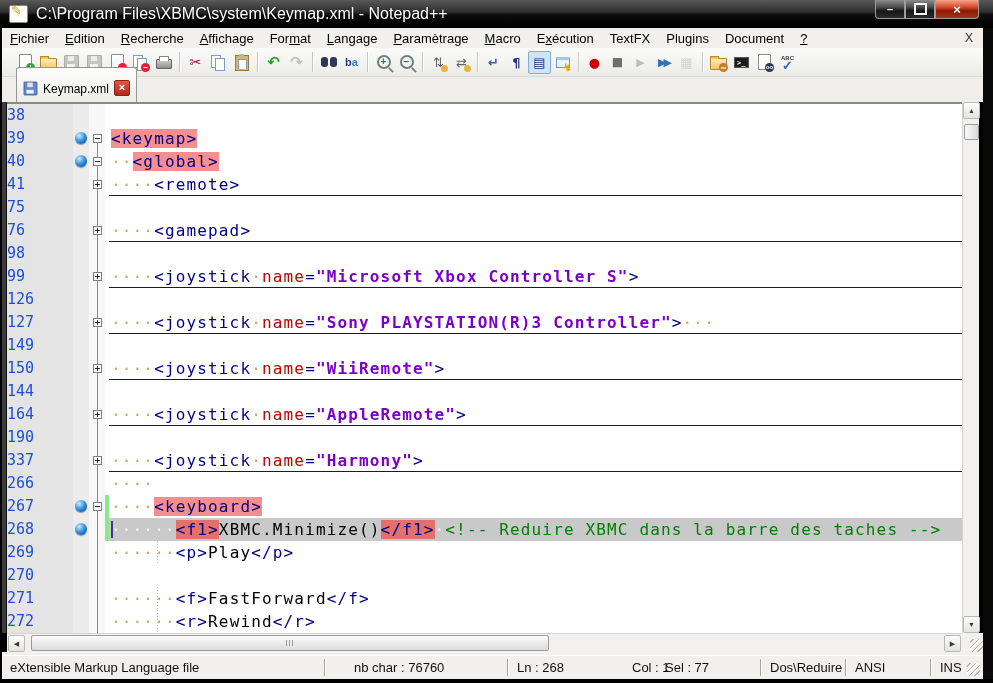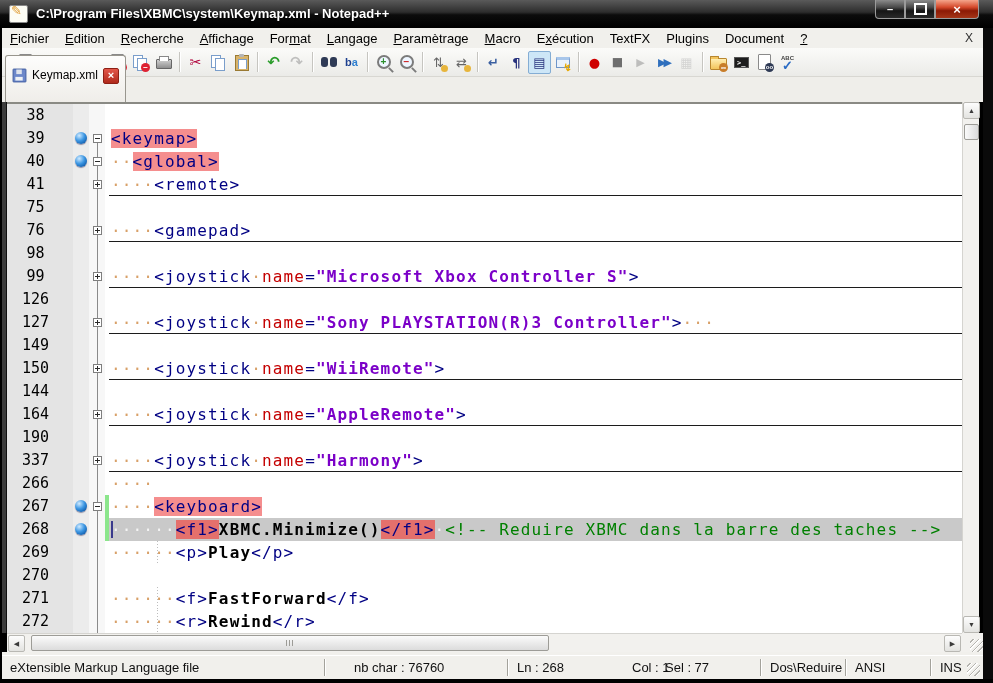--- a/index.html
+++ b/index.html
@@ -4,21 +4,21 @@
 <style>
   html,body{margin:0;padding:0}
   body{width:993px;height:683px;position:relative;background:#000;font-family:"Liberation Sans",sans-serif;overflow:hidden}
 
   
   .titlebar{position:absolute;left:0;top:0;width:993px;height:28px;
     background:linear-gradient(#5a5a5a 0%,#2d2d2d 45%,#0c0c0c 55%,#000 100%);
     display:flex;align-items:center;color:#fff;border-bottom:1px solid #000;box-sizing:border-box}
   .app-icon{width:17px;height:16px;margin-left:9px;background:#fdfdf5;border:1px solid #888;border-radius:2px;position:relative}
   .app-icon::after{content:"✎";position:absolute;left:1px;top:-3px;color:#e09a2e;font-size:13px;font-family:"DejaVu Sans",sans-serif}
-  .title-text{margin-left:8px;font-size:13px;font-weight:bold;text-shadow:0 1px 2px #000}
+  .title-text{margin-left:8px;font-size:16px;font-weight:normal;text-shadow:0 1px 2px #000}
   .win-btns{position:absolute;right:14px;top:0;display:flex}
   .wbtn{width:30px;height:19px;border:1px solid #9b9b9b;border-top:none;display:flex;align-items:center;justify-content:center;
     color:#fff;font-size:11px;font-weight:bold;background:linear-gradient(#8b8b8b,#4a4a4a 40%,#161616 60%,#2a2a2a);box-sizing:border-box}
   .wbtn:first-child{border-radius:0 0 0 4px}
   .wbtn.close{width:44px;border-radius:0 0 4px 0;background:linear-gradient(#f5a58b,#d5492b 40%,#8c1a05 60%,#a53518);font-size:13px}
   .wbtn .maxglyph{width:9px;height:8px;border:2px solid #fff;display:inline-block}
 
   
   .menubar{position:absolute;left:2px;top:28px;width:981px;height:20px;background:#f1f0ec;display:flex;align-items:center;font-size:13px;color:#000}
   .menu-item{padding:0 8px;height:100%;display:flex;align-items:center;cursor:default}
@@ -60,50 +60,50 @@
     font:bold 10px/9px "Liberation Sans",sans-serif;text-align:center;color:#2a8f2a}
   .ic-mag::after{content:"";position:absolute;right:-5px;bottom:-4px;width:6px;height:2px;background:#7b7b7b;transform:rotate(45deg)}
   .ic-mag.red{color:#c22}
   .ic-win{width:14px;height:11px;background:#eaf2fb;border:1px solid #6f96c9;border-top:3px solid #a8c6ea;box-sizing:border-box}
   .ic-console{width:15px;height:11px;background:#1d1d1d;border:1px solid #555;color:#fff;font:bold 7px/10px "DejaVu Sans Mono",monospace;padding-left:2px;box-sizing:border-box}
   .ic-spell{display:flex;flex-direction:column;align-items:center;font:bold 6px/6px "Liberation Sans",sans-serif;color:#444}
   .ic-spell span{font-size:13px;line-height:9px;color:#2b6cc4;font-weight:bold}
 
   
   .tabbar{position:absolute;left:2px;top:77px;width:981px;height:25px;background:#efeeea;display:flex;align-items:flex-end}
-  .tab{margin-left:3px;height:22px;display:flex;align-items:flex-start;gap:5px;padding:12px 6px;
+  .tab{margin-left:14px;height:22px;display:flex;align-items:flex-end;gap:5px;padding:6px 6px;
     background:linear-gradient(#fdfdfc,#efede9);border:1px solid #98968e;border-bottom:none;border-radius:3px 3px 0 0;font-size:12px;color:#000}
   .tab-close{width:14px;height:14px;background:linear-gradient(#e2574a,#b02a1c);border:1px solid #8e2015;border-radius:2px;
     color:#fff;font:bold 11px/12px "Liberation Sans",sans-serif;text-align:center}
 
   
   .editor{position:absolute;left:7px;top:102px;width:955px;height:531px;background:#fff;border-top:2px solid #8a8a84;box-sizing:content-box;overflow:hidden}
   .crow{display:flex;height:23px;position:relative}
-  .ln{width:66px;background:#e4e4e4;color:#000000;font:15px/23px "DejaVu Sans Mono",monospace;text-align:center;padding-right:9px;box-sizing:border-box;flex:none}
+  .ln{width:66px;background:#e4e4e4;color:#1d4ed8;font:15px/23px "DejaVu Sans Mono",monospace;text-align:left;padding-right:9px;box-sizing:border-box;flex:none}
   .bm{width:16px;background:#ececec;position:relative;flex:none}
   .sphere{position:absolute;left:2px;top:5px;width:12px;height:12px;border-radius:50%;
     background:radial-gradient(circle at 35% 30%,#cfeaff,#3d97e3 45%,#0a55a5 85%);box-shadow:0 1px 1px rgba(0,0,60,.4)}
   .fold{width:16px;background:#f7f7f7;position:relative;flex:none}
   .fold.f-line::before,.fold.f-open::before,.fold.f-closed::before{content:"";position:absolute;left:8px;top:0;bottom:0;width:1px;background:#8a8a8a}
   .fold.f-first::before{content:"";position:absolute;left:8px;top:12px;bottom:0;width:1px;background:#8a8a8a}
   .fbox{position:absolute;left:4px;top:7px;width:9px;height:9px;background:#fff;border:1px solid #7e7e7e;box-sizing:border-box}
   .fbox::after{content:"";position:absolute;left:1px;right:1px;top:3px;height:1px;background:#2a2a2a}
   .fbox.plus::before{content:"";position:absolute;top:1px;bottom:1px;left:3px;width:1px;background:#2a2a2a}
   .chg{width:4px;background:#fff;flex:none}
   .chg.on{background:#8ce68c}
   .content{flex:1;font:16px/23px "DejaVu Sans Mono",monospace;letter-spacing:1.15px;white-space:pre;padding-left:2px;position:relative;overflow:hidden;color:#000}
   .content.fold-under{box-shadow:inset 0 -1px 0 #1c1c1c}
   .content.guide{background-image:repeating-linear-gradient(to bottom,#bdbdbd 0 1px,transparent 1px 3px);
     background-size:1px 100%;background-repeat:no-repeat;background-position:48px 0}
   .crow.sel-row .content{background:#c9c9c9}
   .crow.sel-row .c-ws{color:#f4f4f4}
   .c-tag{color:#000083}
   .c-attr{color:#c40000}
   .c-value{color:#7b00c8;font-weight:bold}
-  .c-text{color:#000;font-weight:bold}
+  .c-text{color:#000;font-weight:normal}
   .c-comment{color:#008000}
   .c-ws{color:#d8a068}
   .h1{background:#f58e8e}
   .h2{background:#e4706c}
   .caret{display:inline-block;width:2px;height:17px;background:#3a3a8c;vertical-align:-3px;margin-right:-2px}
 
   
   .vscroll{position:absolute;left:962px;top:102px;width:17px;height:531px;background:#f2f1ee;border-left:1px solid #d5d4d0;box-sizing:border-box}
   .sbtn{position:absolute;left:0;width:17px;height:17px;background:linear-gradient(#fdfdfd,#e3e3e0);border:1px solid #b9b8b3;box-sizing:border-box;
     display:flex;align-items:center;justify-content:center;font-size:7px;color:#3a3a3a;border-radius:2px}

